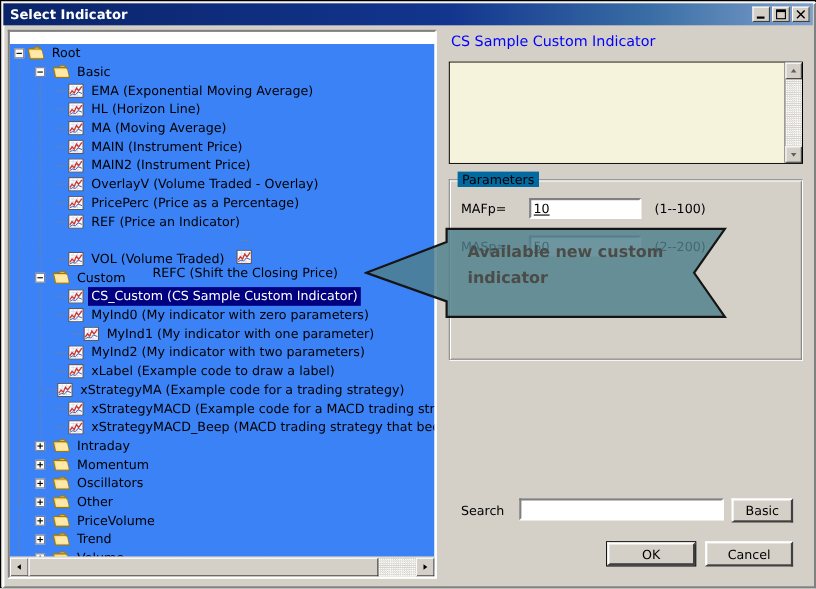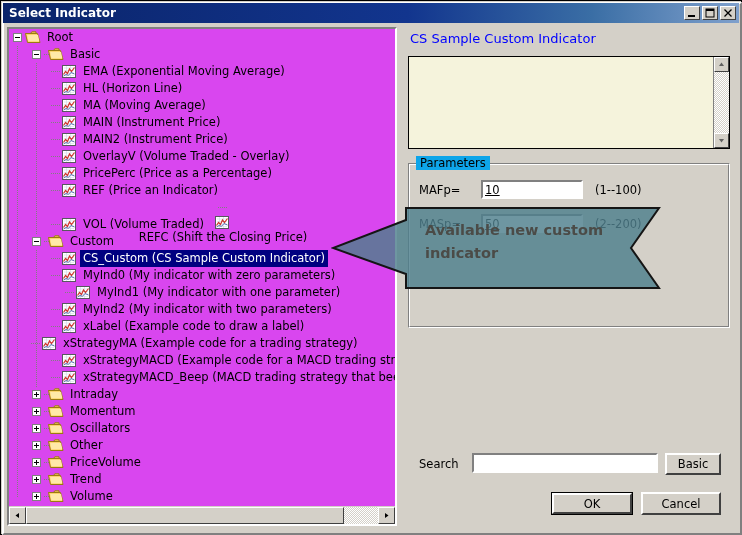--- a/index.html
+++ b/index.html
@@ -90,25 +90,25 @@
     box-sizing: border-box;
     border-left: 2px solid #808080;
     border-top: 2px solid #808080;
     border-right: 2px solid #ffffff;
     border-bottom: 2px solid #ffffff;
     background: #ffffff;
     overflow: hidden;
   }
   .treebody {
     position: absolute;
-    left: 0; top: 0;
+    left: 0; top: 11px;
     width: 386px;
     height: 478px;
     overflow: hidden;
-    background: #d946ef;
+    background: #3b82f6;
   }
   .trow {
     display: flex;
     align-items: center;
     height: 17px;
     white-space: nowrap;
     font-size: 11.5px;
     font-family: "DejaVu Sans", sans-serif;
     color: #000000;
     position: relative;
@@ -269,21 +269,21 @@
     border-left: 1px solid #ffffff;
     border-top: 1px solid #ffffff;
     border-right: 1px solid #808080;
     border-bottom: 1px solid #808080;
     box-sizing: border-box;
     pointer-events: none;
   }
   .grouplabel {
     position: absolute;
     left: 416px; top: 156px;
-    background: #0ea5e9;
+    background: #0369a1;
     padding: 0 4px;
     font-size: 11.5px;
     color: #000000;
     font-family: "DejaVu Sans", sans-serif;
   }
   .paramrow {
     position: absolute;
     display: flex;
     align-items: center;
     font-size: 11.5px;
@@ -605,21 +605,21 @@
           <span class="dots"></span>
           <span class="cicon"><svg width="16" height="13" viewBox="0 0 16 13">
               <rect x="1.5" y="0.5" width="13" height="12" fill="#ffffff" stroke="#58585f" stroke-width="1"></rect>
               <path d="M3 3 L13 3 M3 5.5 L13 5.5 M3 8 L13 8 M3 10.5 L13 10.5" stroke="#cfd6e6" stroke-width="0.6"></path>
               <path d="M5.5 1 L5.5 12 M9.5 1 L9.5 12" stroke="#cfd6e6" stroke-width="0.6"></path>
               <path d="M2.5 9.5 L4.5 6.5 L6.5 8.5 L8.5 4 L10.5 6.5 L13.5 2.5" fill="none" stroke="#d0342c" stroke-width="1.2"></path>
               <path d="M2.5 11 L5 9.5 L7.5 10.3 L10 7.5 L13.5 9" fill="none" stroke="#4a5fa8" stroke-width="0.9"></path>
             </svg></span>
           <span class="tlabel">xLabel (Example code to draw a label)</span>
         </div>
-        <div class="trow" style="padding-left: 22px;">
+        <div class="trow" style="padding-left: 32px;">
           <span class="dots"></span>
           <span class="cicon"><svg width="16" height="13" viewBox="0 0 16 13">
               <rect x="1.5" y="0.5" width="13" height="12" fill="#ffffff" stroke="#58585f" stroke-width="1"></rect>
               <path d="M3 3 L13 3 M3 5.5 L13 5.5 M3 8 L13 8 M3 10.5 L13 10.5" stroke="#cfd6e6" stroke-width="0.6"></path>
               <path d="M5.5 1 L5.5 12 M9.5 1 L9.5 12" stroke="#cfd6e6" stroke-width="0.6"></path>
               <path d="M2.5 9.5 L4.5 6.5 L6.5 8.5 L8.5 4 L10.5 6.5 L13.5 2.5" fill="none" stroke="#d0342c" stroke-width="1.2"></path>
               <path d="M2.5 11 L5 9.5 L7.5 10.3 L10 7.5 L13.5 9" fill="none" stroke="#4a5fa8" stroke-width="0.9"></path>
             </svg></span>
           <span class="tlabel">xStrategyMA (Example code for a trading strategy)</span>
         </div>

